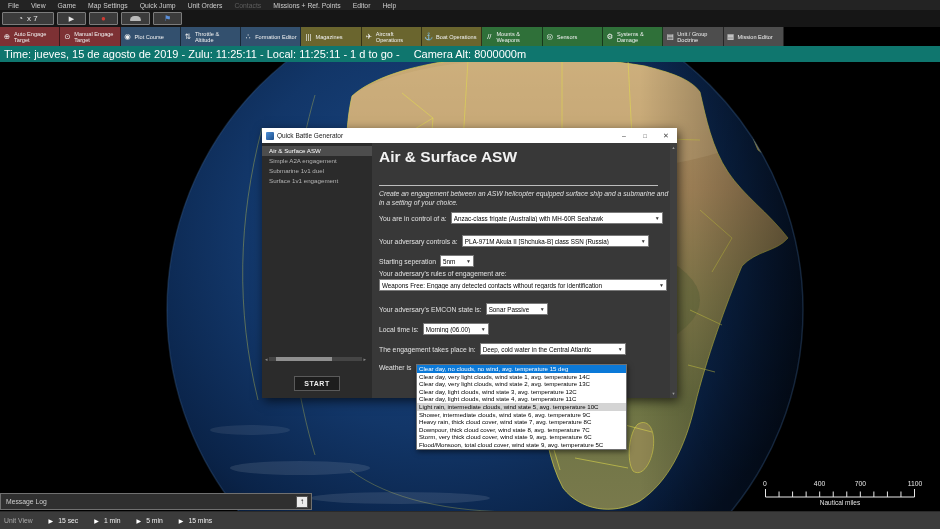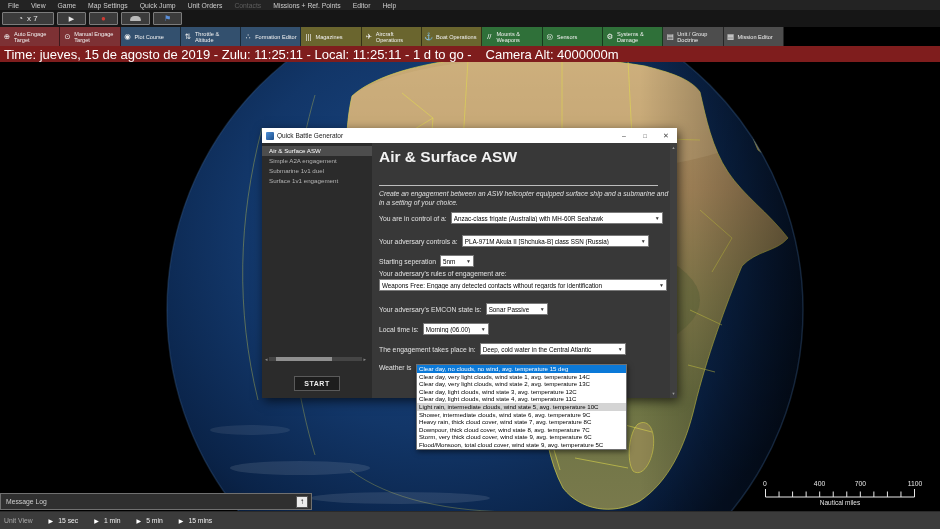--- a/index.html
+++ b/index.html
@@ -24,22 +24,22 @@
   .rec-glyph{font-size:8px;color:#cf3b33;}
   .dome-shape{width:11px;height:5px;background:#b9b9b9;border-radius:6px 6px 1px 1px;display:inline-block;}
   .flag-glyph{font-size:8px;color:#5b8fd9;}
   #bigbar{position:absolute;left:0;top:27px;width:940px;height:19px;background:#000;z-index:5;display:flex;}
   .tb{width:60.3px;height:19px;display:flex;align-items:center;gap:2px;padding:0 2px;box-sizing:border-box;
       border-right:1px solid rgba(0,0,0,0.5);}
   .tb-ico{font-size:7.5px;color:#f0f0f0;width:10px;text-align:center;flex:none;overflow:hidden;}
   .tb-lbl{font-size:5.6px;line-height:6px;color:#f2f2f2;width:44px;}
   .g-red{background:#7d3134;} .g-blue{background:#33506e;} .g-olive{background:#6a652e;}
   .g-green{background:#2f7039;} .g-gray{background:#4d4d4d;}
-  #statusbar{position:absolute;left:0;top:46px;width:940px;height:16px;background:#7f1d1d;z-index:5;
-             display:flex;align-items:center;padding-left:4px;box-sizing:border-box;color:#fff;font-size:13px;}
+  #statusbar{position:absolute;left:0;top:46px;width:940px;height:16px;background:#0f766e;z-index:5;
+             display:flex;align-items:center;padding-left:4px;box-sizing:border-box;color:#fff;font-size:11px;}
   #camera-text{margin-left:14px;}
   
   #dialog{position:absolute;left:262px;top:128px;width:415px;height:270px;z-index:10;
           box-shadow:2px 3px 10px rgba(0,0,0,0.65);}
   #dlg-titlebar{height:15px;background:#fff;display:flex;align-items:center;padding:0 2px 0 4px;gap:3px;box-sizing:border-box;}
   #dlg-appicon{width:8px;height:8px;background:linear-gradient(135deg,#4d8fd6,#1d4f8c);border-radius:1px;flex:none;}
   #dlg-title{flex:1;font-size:6.5px;color:#1a1a1a;white-space:nowrap;overflow:hidden;}
   .chrome-btn{width:18px;height:15px;display:flex;align-items:center;justify-content:center;color:#444;}
   #btn-min{font-size:7px;} #btn-max{font-size:6px;} #btn-close{font-size:7px;}
   #dlg-body{position:absolute;left:0;top:15px;right:0;bottom:0;display:flex;background:#383838;}
@@ -245,21 +245,21 @@
         <span class="tb-lbl">Unit / Group Doctrine</span>
       </div>
       <div class="tb g-gray">
         <span class="tb-ico">▦</span>
         <span class="tb-lbl">Mission Editor</span>
       </div>
     </div>
 
   <div id="statusbar">
     <span id="time-text">Time: jueves, 15 de agosto de 2019 - Zulu: 11:25:11 - Local: 11:25:11 - 1 d to go -</span>
-    <span id="camera-text">Camera Alt: 4000000m</span>
+    <span id="camera-text">Camera Alt: 8000000m</span>
   </div>
 
   <div id="dialog">
     <div id="dlg-titlebar">
       <span id="dlg-appicon"></span>
       <span id="dlg-title">Quick Battle Generator</span>
       <span class="chrome-btn" id="btn-min">
           <span>–</span>
         </span>
       <span class="chrome-btn" id="btn-max">

